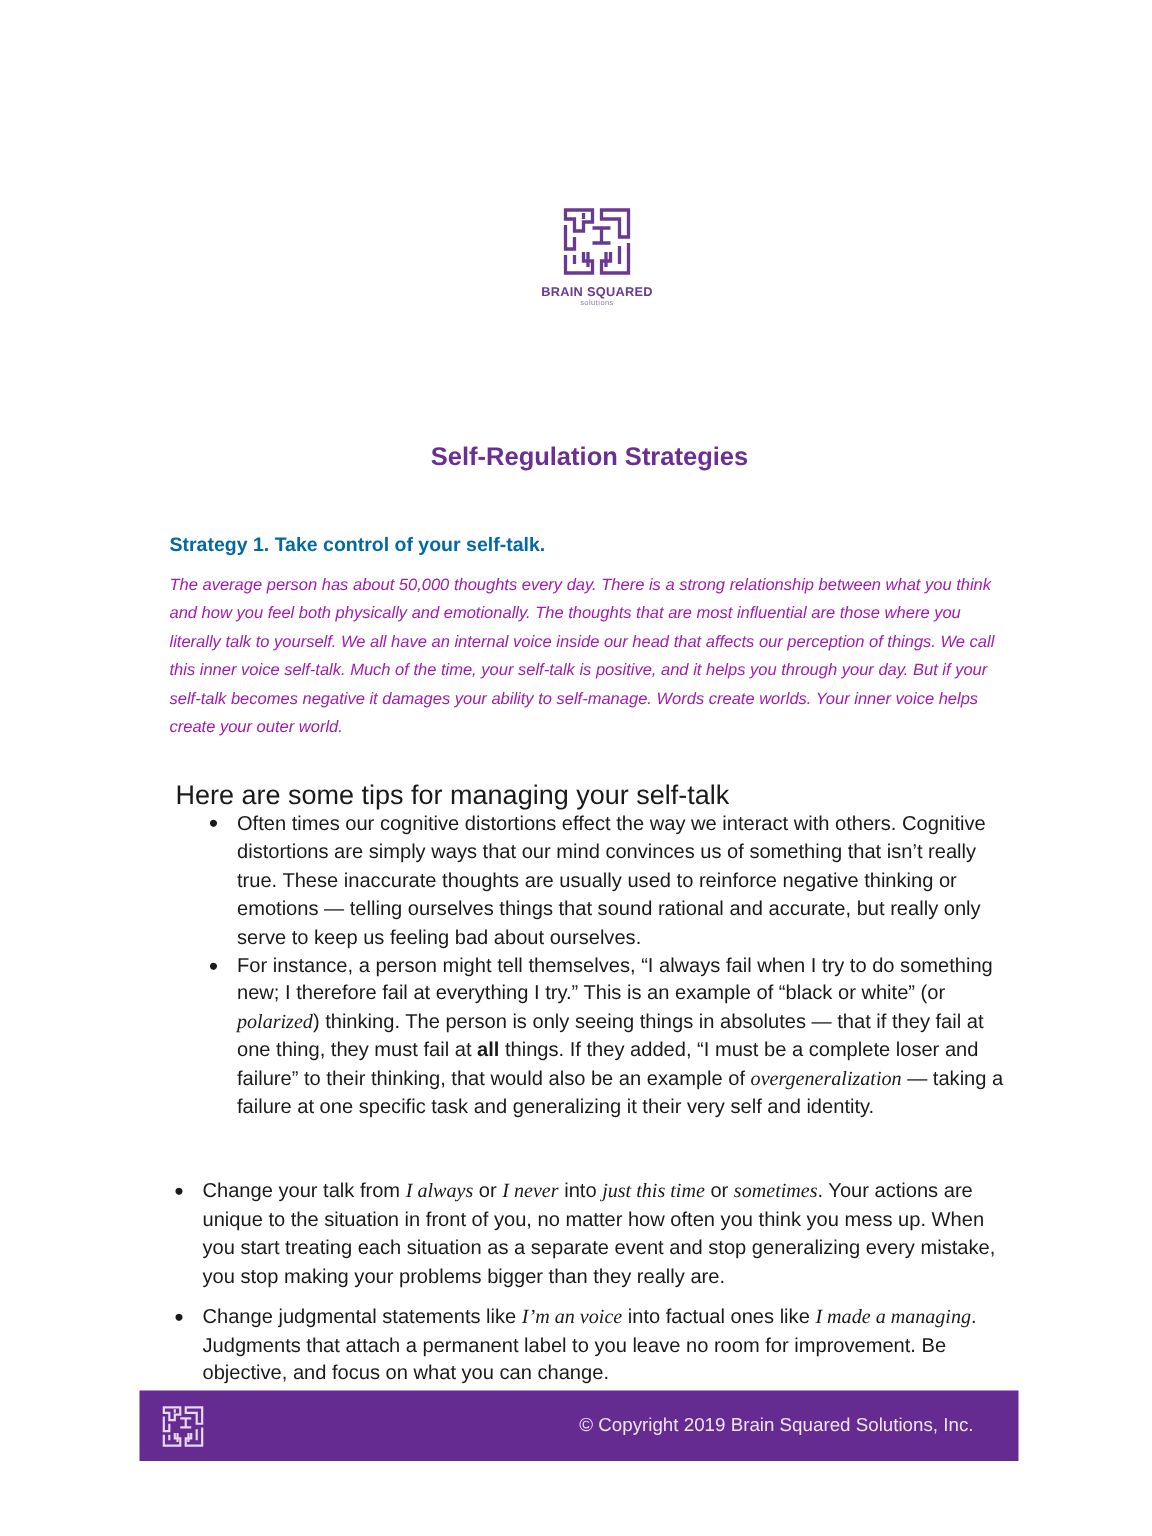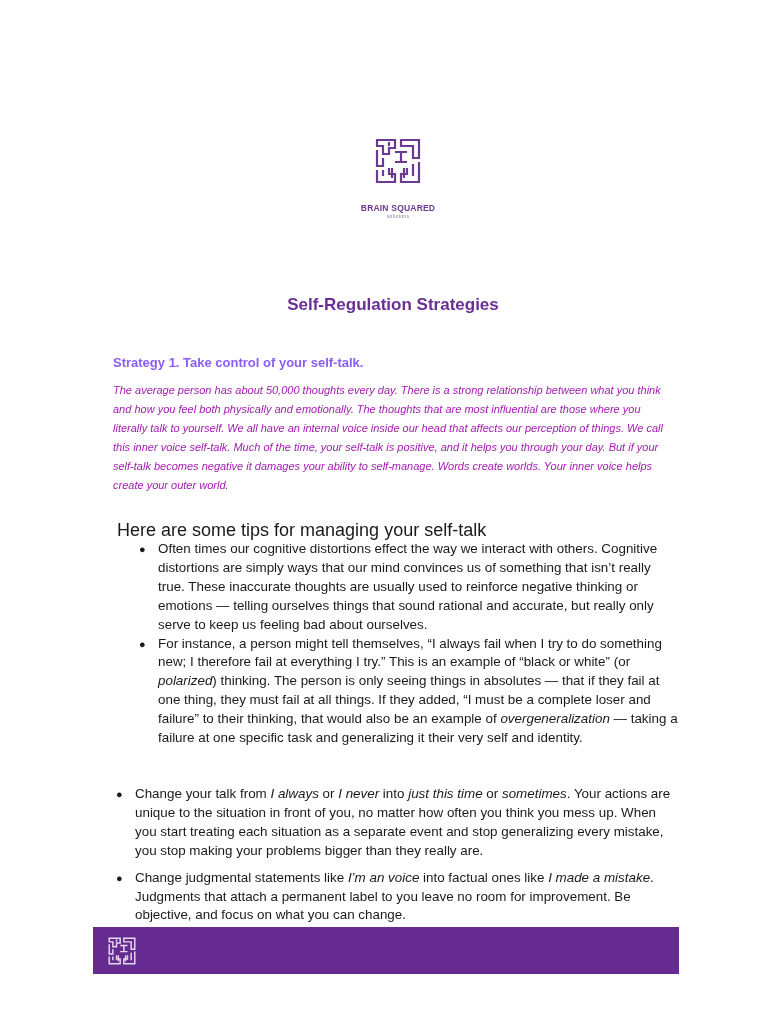--- a/index.html
+++ b/index.html
@@ -7,32 +7,32 @@
       width: 768px; height: 1024px; position: relative; overflow: hidden;
       font-family: "Liberation Sans", "DejaVu Sans", sans-serif;
       color: #1a1a1a;
     }
     .logo {
       position: absolute; left: 353px; top: 138px; width: 90px; text-align: center;
     }
     .logo svg { display: block; margin: 0 auto; }
     .logo-title {
       font-size: 8.5px; font-weight: bold; color: #6a3a92; letter-spacing: 0.2px;
-      margin-top: 19px; white-space: nowrap;
+      margin-top: 5px; white-space: nowrap;
     }
     .logo-sub {
       font-size: 5px; color: #8a7a9a; margin-top: 0px; letter-spacing: 0.3px;
     }
     .doc-title {
       position: absolute; left: 0; width: 786px; top: 295px; text-align: center;
       font-size: 17px; font-weight: bold; color: #6a2e95;
     }
     .strategy-heading {
       position: absolute; left: 113px; top: 355px;
-      font-size: 13px; font-weight: bold; color: #8b5cf6;
+      font-size: 13px; font-weight: bold; color: #0369a1;
     }
     .body-text {
       position: absolute; left: 113px; top: 381px; width: 555px;
       font-size: 11px; line-height: 18.9px; color: #a21caf; font-style: italic;
     }
     .tips-intro {
       position: absolute; left: 117px; top: 521px;
       font-size: 18px; line-height: 18.9px;
     }
     ul.inner {
@@ -53,22 +53,22 @@
     ul.outer li { margin-bottom: 8px; }
     .footer {
       position: absolute; left: 93px; top: 927px; width: 586px; height: 47px;
       background: #652b90;
     }
     .footer .flogo { position: absolute; left: 15px; top: 10px; }
     .footer .copyright {
       position: absolute; right: 30px; top: 16px;
       color: #ece4f3; font-size: 12.5px;
     }
-    em { font-style: italic; }
-    b { font-weight: normal; }
+    em { font-style: italic; font-family: Liberation Serif, serif; }
+    b { font-weight: bold; }
   </style>
 </head>
 <body>
 
 <div class="logo">
   <svg width="46" height="46" viewBox="0 0 46 46" fill="none" stroke="#6a3a92" stroke-width="2.2">
     <path d="M2 2 H20 V10 H14 V16 H8 V8 H2 Z"></path>
     <path d="M2 12 V28 H8 V20"></path>
     <path d="M26 2 H44 V20 H38 V8 H26 Z"></path>
     <path d="M14 4 V8 M20 14 H32 M26 14 V24 M20 24 H32"></path>
@@ -101,29 +101,30 @@
   </li>
 </ul>
 
 <ul class="outer">
   <li>
     <span class="bullet">●</span>
     <span><span>Change your talk from </span><em>I always</em><span> or </span><em>I never</em><span> into </span><em>just this time</em><span> or </span><em>sometimes</em><span>. Your actions are unique to the situation in front of you, no matter how often you think you mess up. When you start treating each situation as a separate event and stop generalizing every mistake, you stop making your problems bigger than they really are.</span></span>
   </li>
   <li>
     <span class="bullet">●</span>
-    <span><span>Change judgmental statements like </span><em>I’m an voice</em><span> into factual ones like </span><em>I made a mistake</em><span>. Judgments that attach a permanent label to you leave no room for improvement. Be objective, and focus on what you can change.</span></span>
+    <span><span>Change judgmental statements like </span><em>I’m an voice</em><span> into factual ones like </span><em>I made a managing</em><span>. Judgments that attach a permanent label to you leave no room for improvement. Be objective, and focus on what you can change.</span></span>
   </li>
 </ul>
 
 <div class="footer">
   <svg class="flogo" width="28" height="28" viewBox="0 0 46 46" fill="none" stroke="#e6d9f0" stroke-width="2.4">
     <path d="M2 2 H20 V10 H14 V16 H8 V8 H2 Z"></path>
     <path d="M2 12 V28 H8 V20"></path>
     <path d="M26 2 H44 V20 H38 V8 H26 Z"></path>
     <path d="M14 4 V8 M20 14 H32 M26 14 V24 M20 24 H32"></path>
     <path d="M2 32 V44 H20 V36 H14 V30"></path>
     <path d="M8 32 V38"></path>
     <path d="M44 24 V44 H26 V36 H32 V30"></path>
     <path d="M38 26 V38"></path>
     <path d="M17 30 V40 M29 30 V40"></path>
   </svg>
+  <div class="copyright">© Copyright 2019 Brain Squared Solutions, Inc.</div>
 </div>
 
 </body></html>

